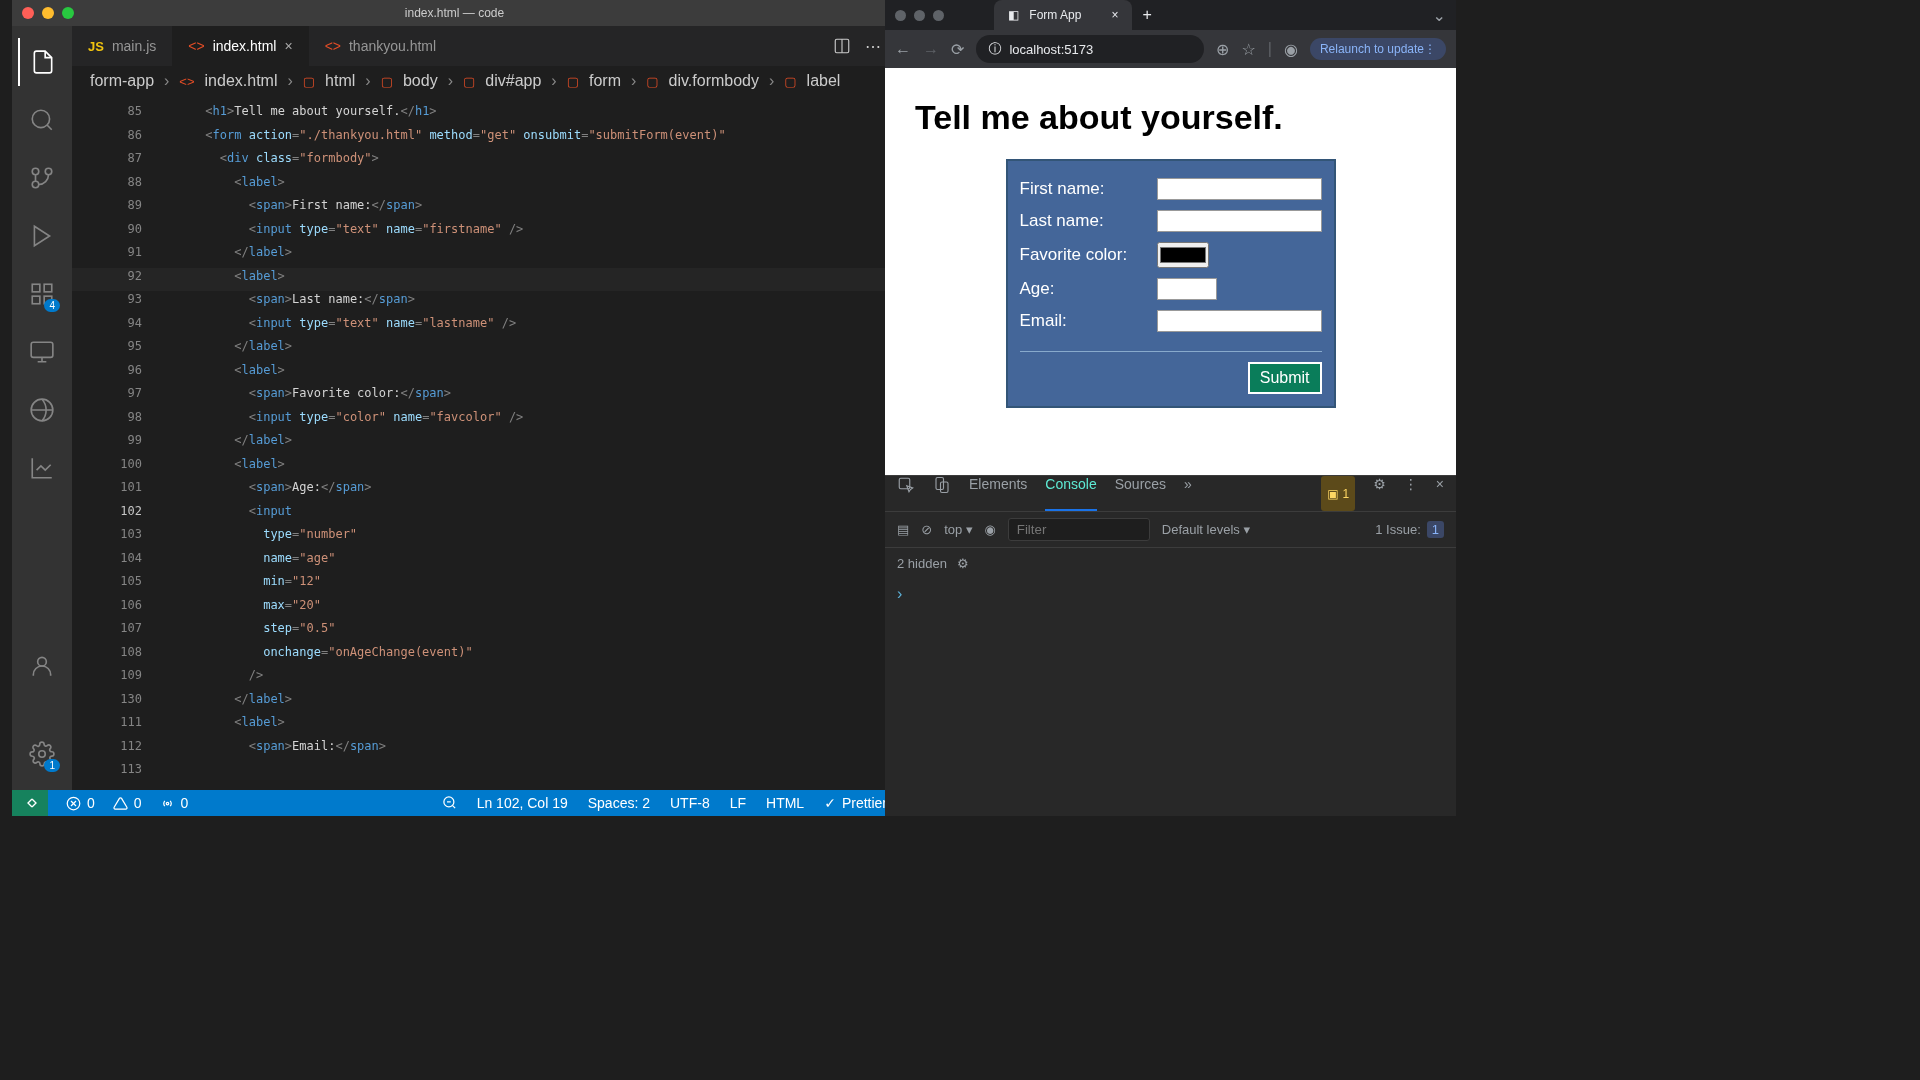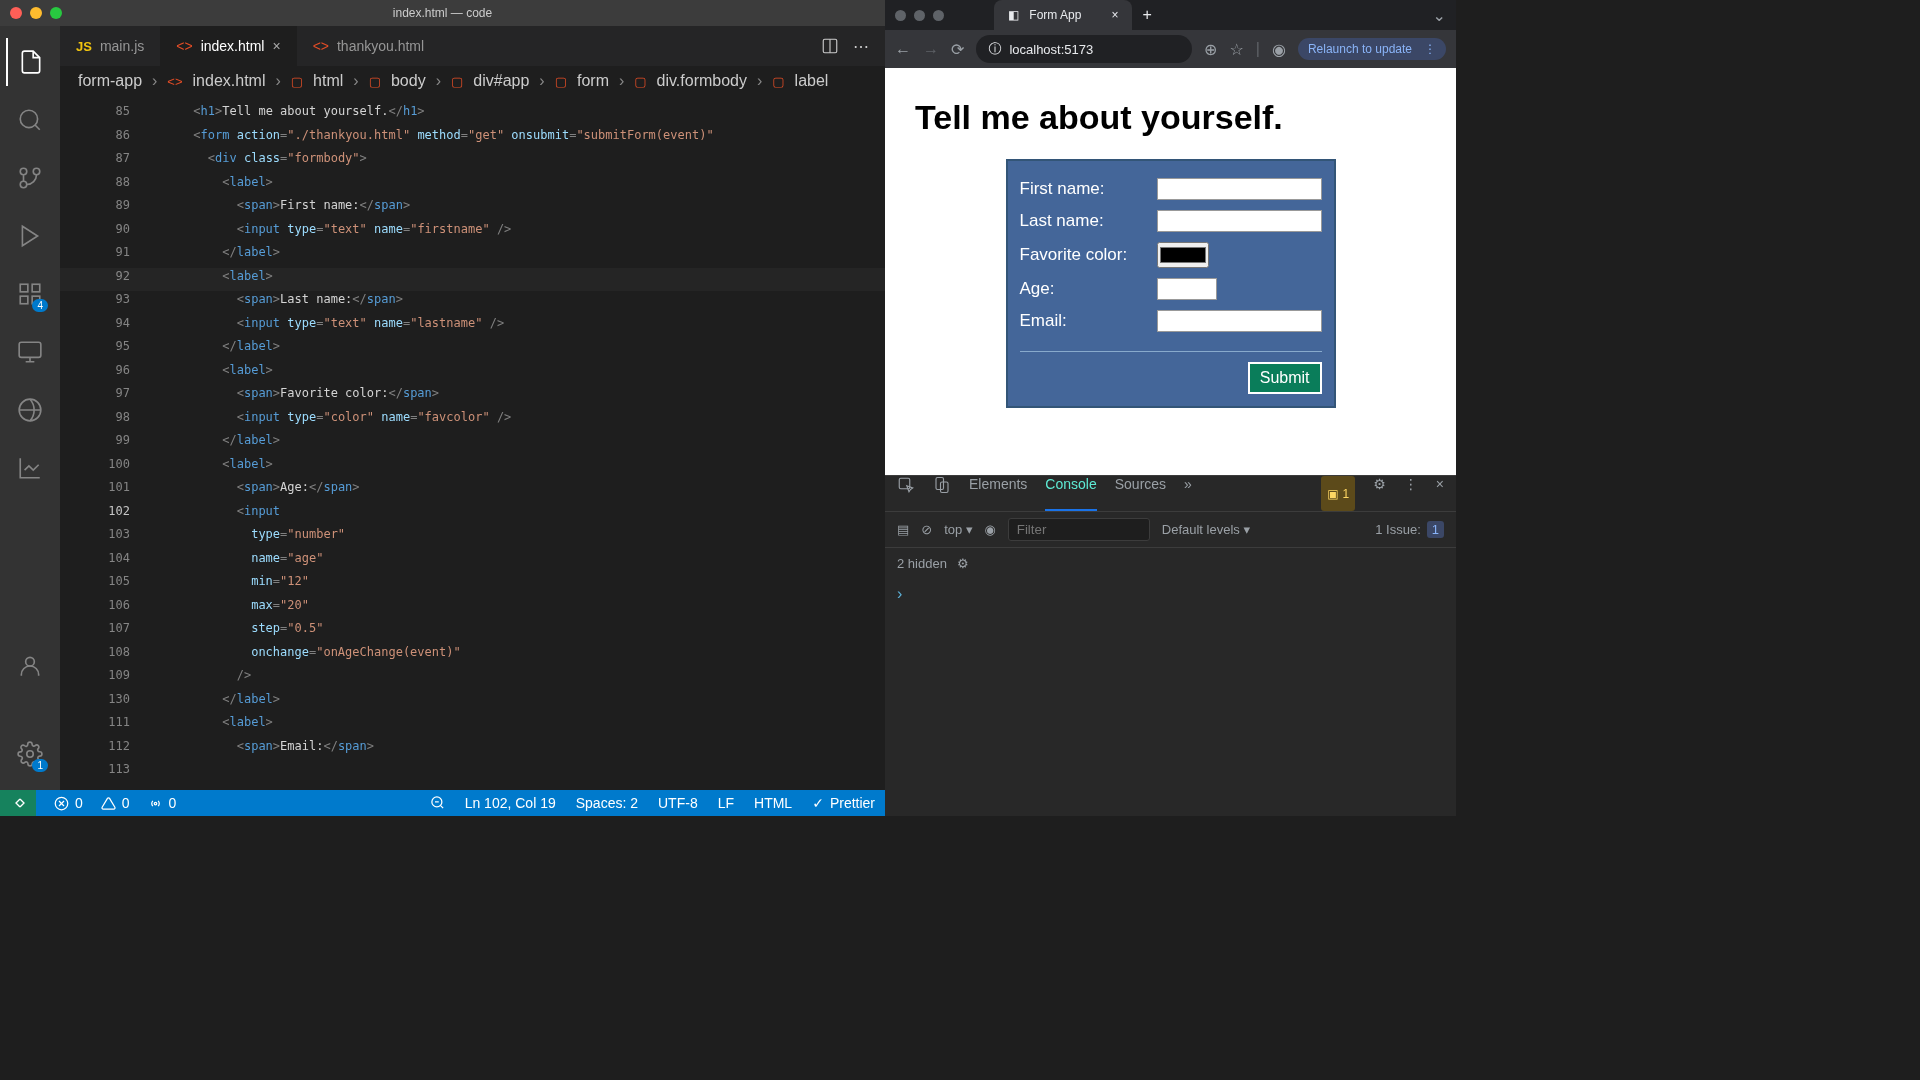--- a/index.html
+++ b/index.html
@@ -1,19 +1,19 @@
 <!DOCTYPE html>
 <html><head>
 <meta charset="utf-8">
 <style>
 * { margin: 0; padding: 0; box-sizing: border-box; }
 body { font-family: -apple-system, BlinkMacSystemFont, "Segoe UI", sans-serif; background: #1e1e1e; width: 1456px; height: 816px; position: relative; overflow: hidden; }
 
 
-.vscode { position: absolute; left: 0; top: 0; width: 885px; height: 816px; background: #6d28d9; }
+.vscode { position: absolute; left: 12px; top: 0; width: 885px; height: 816px; background: #6d28d9; }
 .mac-titlebar { height: 26px; background: #3c3c3c; display: flex; align-items: center; padding-left: 10px; position: relative; }
 .traffic-lights { display: flex; gap: 8px; }
 .tl { width: 12px; height: 12px; border-radius: 50%; }
 .tl-red { background: #ff5f57; }
 .tl-yellow { background: #febc2e; }
 .tl-green { background: #28c840; }
 .mac-title { position: absolute; left: 50%; transform: translateX(-50%); color: #ccc; font-size: 12px; }
 
 .activity-bar { position: absolute; left: 0; top: 26px; width: 60px; height: 764px; background: #333333; display: flex; flex-direction: column; align-items: center; padding-top: 12px; }
 .ab-icon { width: 48px; height: 48px; display: flex; align-items: center; justify-content: center; color: #858585; margin-bottom: 10px; position: relative; }
@@ -53,21 +53,21 @@
 
 
 .browser { position: absolute; left: 885px; top: 0; width: 571px; height: 816px; background: #35363a; }
 .chrome-top { height: 30px; background: #202124; display: flex; align-items: center; padding-left: 10px; }
 .chrome-lights { display: flex; gap: 8px; }
 .cl { width: 11px; height: 11px; border-radius: 50%; background: #5f6368; }
 .chrome-tab { margin-left: 50px; background: #35363a; height: 30px; border-radius: 8px 8px 0 0; padding: 0 14px; display: flex; align-items: center; gap: 10px; color: #e8eaed; font-size: 12px; }
 .chrome-newtab { color: #e8eaed; margin-left: 10px; }
 .chrome-toolbar { height: 38px; background: #35363a; display: flex; align-items: center; padding: 0 10px; gap: 12px; color: #9aa0a6; }
 .url-bar { flex: 1; background: #202124; border-radius: 20px; height: 28px; display: flex; align-items: center; padding: 0 12px; gap: 8px; color: #e8eaed; font-size: 13px; }
-.relaunch { background: #3b4766; color: #8ab4f8; border-radius: 16px; padding: 4px 10px; font-size: 12px; display: flex; align-items: center; gap: 12px; }
+.relaunch { background: #3b4766; color: #8ab4f8; border-radius: 16px; padding: 4px 10px; font-size: 12px; display: flex; align-items: center; gap: 0; }
 
 .page { background: #fff; height: 407px; padding: 30px; overflow: hidden; }
 .page h1 { font-size: 34px; font-weight: 800; color: #000; margin-bottom: 22px; }
 .form-box { background: #446699; border: 2px solid #335577; padding: 12px; width: 330px; margin: 0 auto; }
 .form-row { display: flex; justify-content: space-between; align-items: center; padding: 5px 0; }
 .form-row span { color: #fff; font-size: 17px; }
 .form-row input[type=text], .form-row input[type=email] { width: 165px; height: 22px; border: 1px solid #999; }
 .form-row input[type=number] { width: 60px; height: 22px; border: 1px solid #999; }
 .form-row input[type=color] { width: 52px; height: 26px; }
 .form-hr { border: none; border-top: 1px solid #88aacc; margin: 14px 0 10px; }

